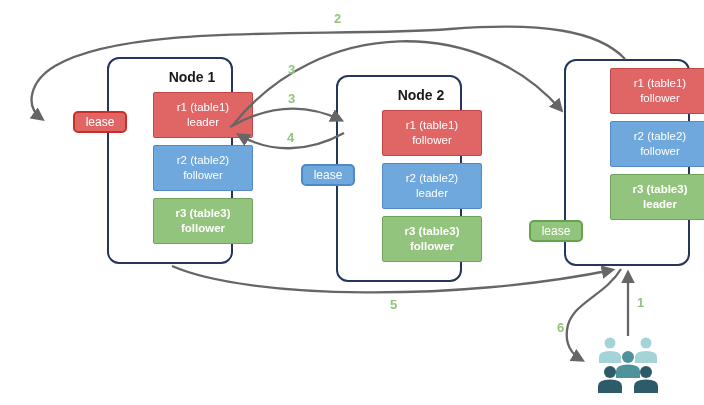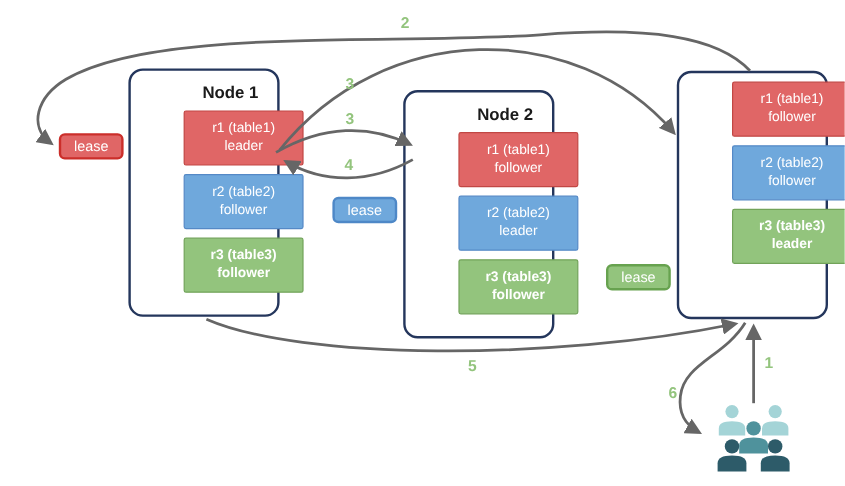--- a/index.html
+++ b/index.html
@@ -17,21 +17,21 @@
   
   .replica{box-sizing:border-box;margin:7px auto 0;width:100px;height:46px;border-radius:2px;
            color:#fff;font-size:11.5px;line-height:1.28;display:flex;flex-direction:column;
            align-items:center;justify-content:center;text-align:center;}
   .replica.red{background:var(--replica-red,#e06666);border:1.5px solid var(--replica-red-border,#c14744);}
   .replica.blue{background:var(--replica-blue,#6fa8dc);border:1.5px solid var(--replica-blue-border,#5589c6);}
   .replica.green{background:var(--replica-green,#93c47d);border:1.5px solid var(--replica-green-border,#72a35a);font-weight:bold;}
 
   
   .lease{position:absolute;box-sizing:border-box;width:54px;height:22px;border-radius:5px;color:#fff;
-         font-size:12px;display:flex;align-items:center;justify-content:center;z-index:3;}
+         font-size:12px;display:flex;align-items:center;justify-content:center;z-index:3;margin-left:24px;}
   #lease-red{left:49px;top:111px;background:var(--replica-red,#e06666);border:2px solid var(--lease-red-border,#cb2e2a);}
   #lease-blue{left:277px;top:164px;background:var(--replica-blue,#6fa8dc);border:2px solid var(--lease-blue-border,#4e88c7);}
   #lease-green{left:505px;top:220px;background:var(--replica-green,#93c47d);border:2px solid var(--lease-green-border,#67a24f);}
 
   
   .step{position:absolute;color:var(--step,#93c47d);font-weight:bold;font-size:13px;z-index:6;}
   #step-2{left:334px;top:11px;}
   #step-3a{left:288px;top:62px;}
   #step-3b{left:288px;top:91px;}
   #step-4{left:287px;top:130px;}

